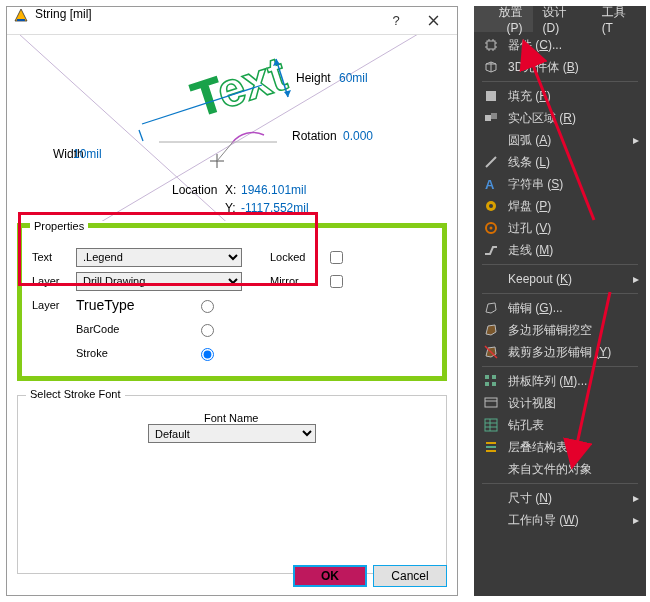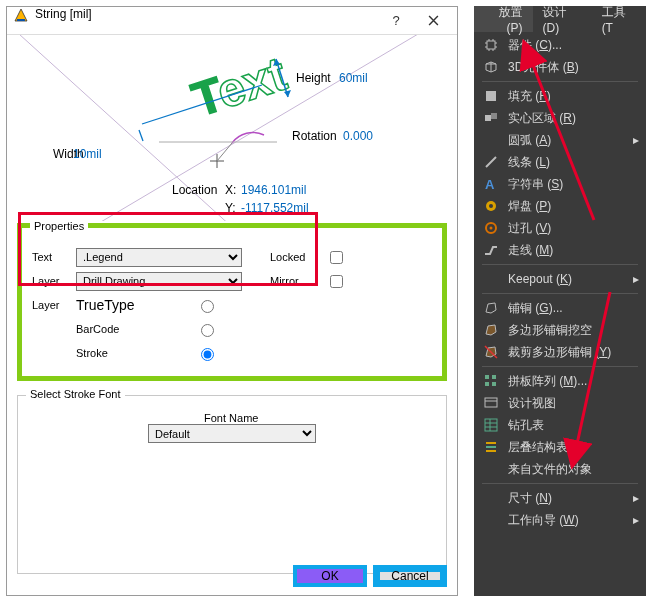--- a/index.html
+++ b/index.html
@@ -32,22 +32,22 @@
 
   .redbox { position: absolute; border: 3px solid #e4002b; pointer-events: none; }
 
   .fontgroup { border: 1px solid #c8c8c8; margin: 0 10px; padding: 16px 10px 130px 10px; position: relative; }
   .fontgroup .legend { position: absolute; left: 8px; top: -8px; background: #fff; padding: 0 4px; font-size: 11px; color: #000; }
   .fontrow { display: flex; align-items: center; font-size: 11px; flex-direction: column; }
   .fontrow label { width: 56px; }
   .fontcombo { width: 168px; height: 19px; border: 1px solid #767676; font-size: 11px; padding: 1px 2px; }
 
   .dlgfooter { position: absolute; bottom: 8px; right: 10px; display: flex; gap: 6px; }
-  .dlgbtn { width: 74px; height: 22px; font-size: 12px; background: #e1e1e1; border: 7px solid #0ea5e9; display: flex; align-items: center; justify-content: center; }
-  .dlgbtn.ok { border: 4px solid #0ea5e9; background: #8b5cf6; }
+  .dlgbtn { width: 74px; height: 22px; font-size: 12px; background: #e1e1e1; border: 1px solid #0ea5e9; display: flex; align-items: center; justify-content: center; }
+  .dlgbtn.ok { border: 2px solid #0ea5e9; background: #be185d; font-weight: bold; }
 
   
   .menu { position: absolute; left: 474px; top: 6px; width: 172px; height: 590px; background: #3a3a3a; color: #d7d7d7; font-size: 12px; }
   .menubar { height: 26px; display: flex; align-items: stretch; background: #3a3a3a; }
   .menubar .mtop { padding: 0 10px; display: flex; align-items: center; color: #ddd; }
   .menubar .mtop.active { background: #4a4a4a; text-align: right; }
   .menulist { padding: 2px 0; }
   .mitem { display: flex; align-items: center; height: 22px; padding: 0 6px 0 8px; position: relative; }
   .mitem .micon { width: 18px; height: 18px; display: flex; align-items: center; justify-content: center; margin-right: 8px; flex-shrink: 0; }
   .mitem .micon svg { width: 16px; height: 16px; }

